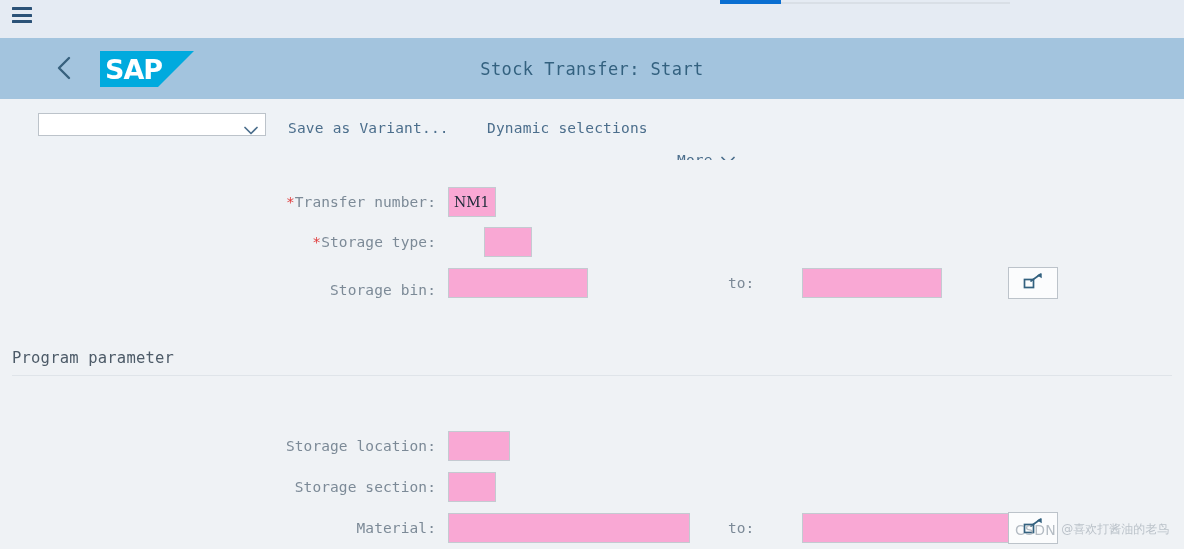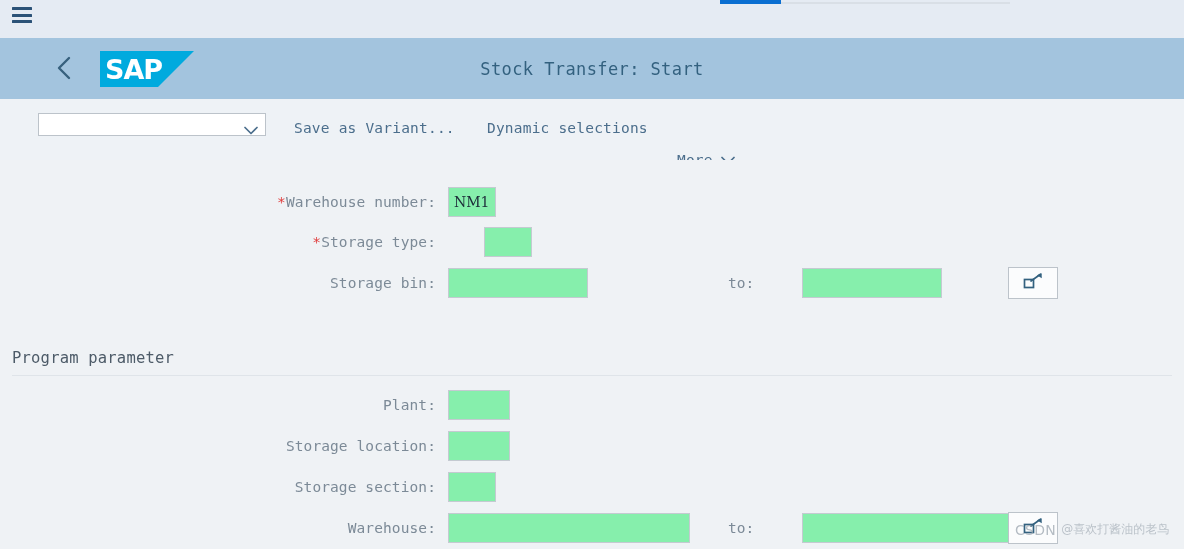--- a/index.html
+++ b/index.html
@@ -123,21 +123,21 @@
   .tb-btn {
     position: absolute;
     top: 120px;
     font-family: "DejaVu Sans Mono", "Liberation Mono", monospace;
     font-size: 14.5px;
     color: #4b6e8c;
     white-space: nowrap;
     cursor: pointer;
     letter-spacing: 0.2px;
   }
-  #tb-save { left: 294px; text-align: center; }
+  #tb-save { left: 288px; text-align: center; }
   #tb-dyn  { left: 487px; }
   .more-wrap {
     position: absolute;
     left: 677px; top: 120px;
     display: flex;
     align-items: center;
     gap: 8px;
     cursor: pointer;
     margin-top: 30px;
   }
@@ -169,37 +169,37 @@
     text-align: right;
     white-space: nowrap;
     letter-spacing: 0.1px;
   }
   .req {
     color: #e03e3e;
     font-family: "DejaVu Sans Mono", "Liberation Mono", monospace;
     font-size: 14.5px;
   }
   .finput {
-    background: #86efac;
+    background: #f9a8d4;
     border: 1px solid #c4cad1;
     box-sizing: border-box;
     height: 30px;
     font-family: "DejaVu Serif", "Liberation Serif", serif;
     font-size: 14px;
     color: #1c2a38;
     padding: 0 5px;
     outline: none;
     border-radius: 0;
   }
   .finput::placeholder { color:#b7bfc7; }
 
   
   #row-wh   { left: 276px; top: 187px; }
   #row-st   { left: 276px; top: 227px; gap: 36px; }
-  #row-bin  { left: 276px; top: 268px; }
+  #row-bin  { left: 276px; top: 268px; align-items: flex-end; }
   #row-plant{ left: 276px; top: 390px; }
   #row-sloc { left: 276px; top: 431px; }
   #row-ssec { left: 276px; top: 472px; }
   #row-mat  { left: 276px; top: 513px; }
 
   .lab-w { width: 160px; margin-right: 12px; }
 
   .to-group {
     position: absolute;
     display: flex;
@@ -322,21 +322,21 @@
       <svg width="14" height="9" viewBox="0 0 14 9" aria-hidden="true">
         <polyline points="1,1.5 7,7.5 13,1.5" fill="none" stroke="#4b6e8c" stroke-width="1.7" stroke-linecap="round" stroke-linejoin="round"></polyline>
       </svg>
     </span>
   </div>
 
   <div class="content"></div>
 
   <div class="row" id="row-wh">
     <div class="flabel lab-w">
-      <span class="req">*</span><span>Warehouse number:</span>
+      <span class="req">*</span><span>Transfer number:</span>
     </div>
     <input class="finput" style="width: 48px;" type="text" value="NM1">
   </div>
 
   <div class="row" id="row-st">
     <div class="flabel lab-w">
       <span class="req">*</span><span>Storage type:</span>
     </div>
     <input class="finput" style="width: 48px;" type="text" value="">
   </div>
@@ -357,37 +357,33 @@
         <rect x="2.5" y="7.5" width="9" height="8" fill="none" stroke="#33617f" stroke-width="1.7"></rect>
         <path d="M9,9 L18.5,2.2" fill="none" stroke="#33617f" stroke-width="1.7" stroke-linecap="round"></path>
         <polygon points="19.6,1.3 19.8,6.2 14.9,3.2" fill="#33617f"></polygon>
       </svg>
     </span>
   </div>
 
   <div class="section-head">Program parameter</div>
   <div class="section-rule"></div>
 
-  <div class="row" id="row-plant">
-    <div class="flabel lab-w">Plant:</div>
-    <input class="finput" style="width: 62px;" type="text" value="">
-  </div>
 
   <div class="row" id="row-sloc">
     <div class="flabel lab-w">Storage location:</div>
     <input class="finput" style="width: 62px;" type="text" value="">
   </div>
 
   <div class="row" id="row-ssec">
     <div class="flabel lab-w">Storage section:</div>
     <input class="finput" style="width: 48px;" type="text" value="">
   </div>
 
   <div class="row" id="row-mat">
-    <div class="flabel lab-w">Warehouse:</div>
+    <div class="flabel lab-w">Material:</div>
     <input class="finput" style="width: 242px;" type="text" value="">
   </div>
 
   <div class="to-group" id="to-mat">
     <span class="to-lbl">to:</span>
     <input class="finput" style="width: 240px;" type="text" value="">
   </div>
 
   <div class="icon-btn" id="iconbtn-mat">
     <span>

